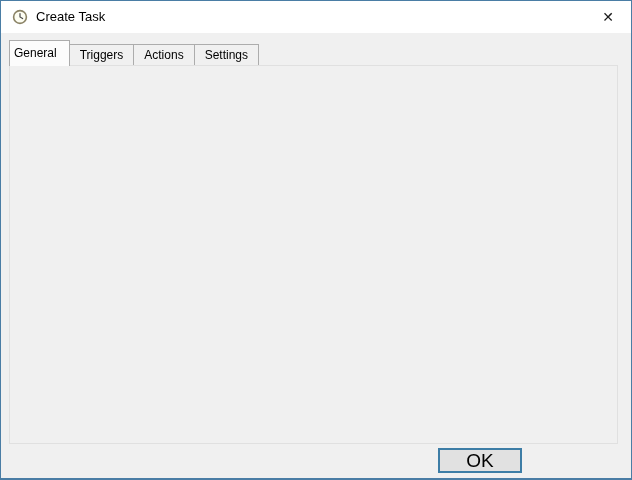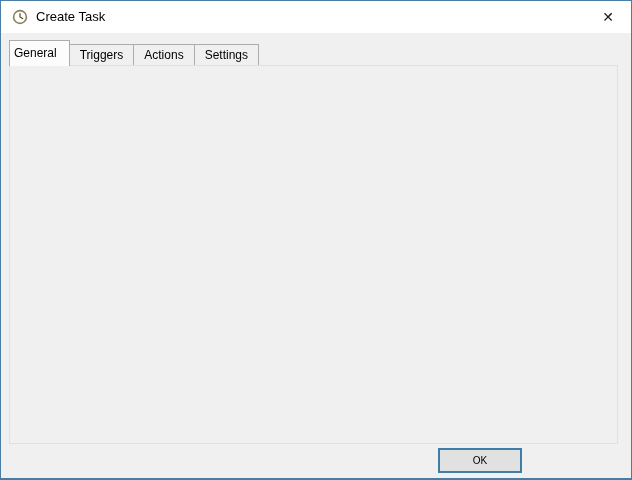--- a/index.html
+++ b/index.html
@@ -62,21 +62,21 @@
   .checkbox.disabled{border-color:#c3c3c3;}
   .disabled-text{color:var(--text_disabled);}
   
   .hidden-row{position:absolute;left:27px;top:410px;display:flex;align-items:center;gap:7px;}
   .configure-label{position:absolute;left:125px;top:413px;}
   .combobox{position:absolute;left:211px;top:408px;width:401px;height:23px;background:#fff;
             border:1px solid var(--button_border);display:flex;align-items:center;padding:0 22px 0 6px;}
   .combo-chevron{position:absolute;right:7px;top:8px;}
   
   .btn{position:absolute;top:447px;width:84px;height:25px;background:var(--button_bg);
-       font-family:inherit;font-size:10px;display:flex;align-items:center;justify-content:center;}
+       font-family:inherit;font-size:19px;display:flex;align-items:center;justify-content:center;}
   .btn-ok{left:437px;border:2px solid var(--accent);}
   .btn-cancel{left:535px;border:1px solid var(--button_border);}
 </style>
 </head>
 <body>
 
 <div class="window">
 
   <div class="titlebar">
     <svg class="app-icon" viewBox="0 0 16 16">

